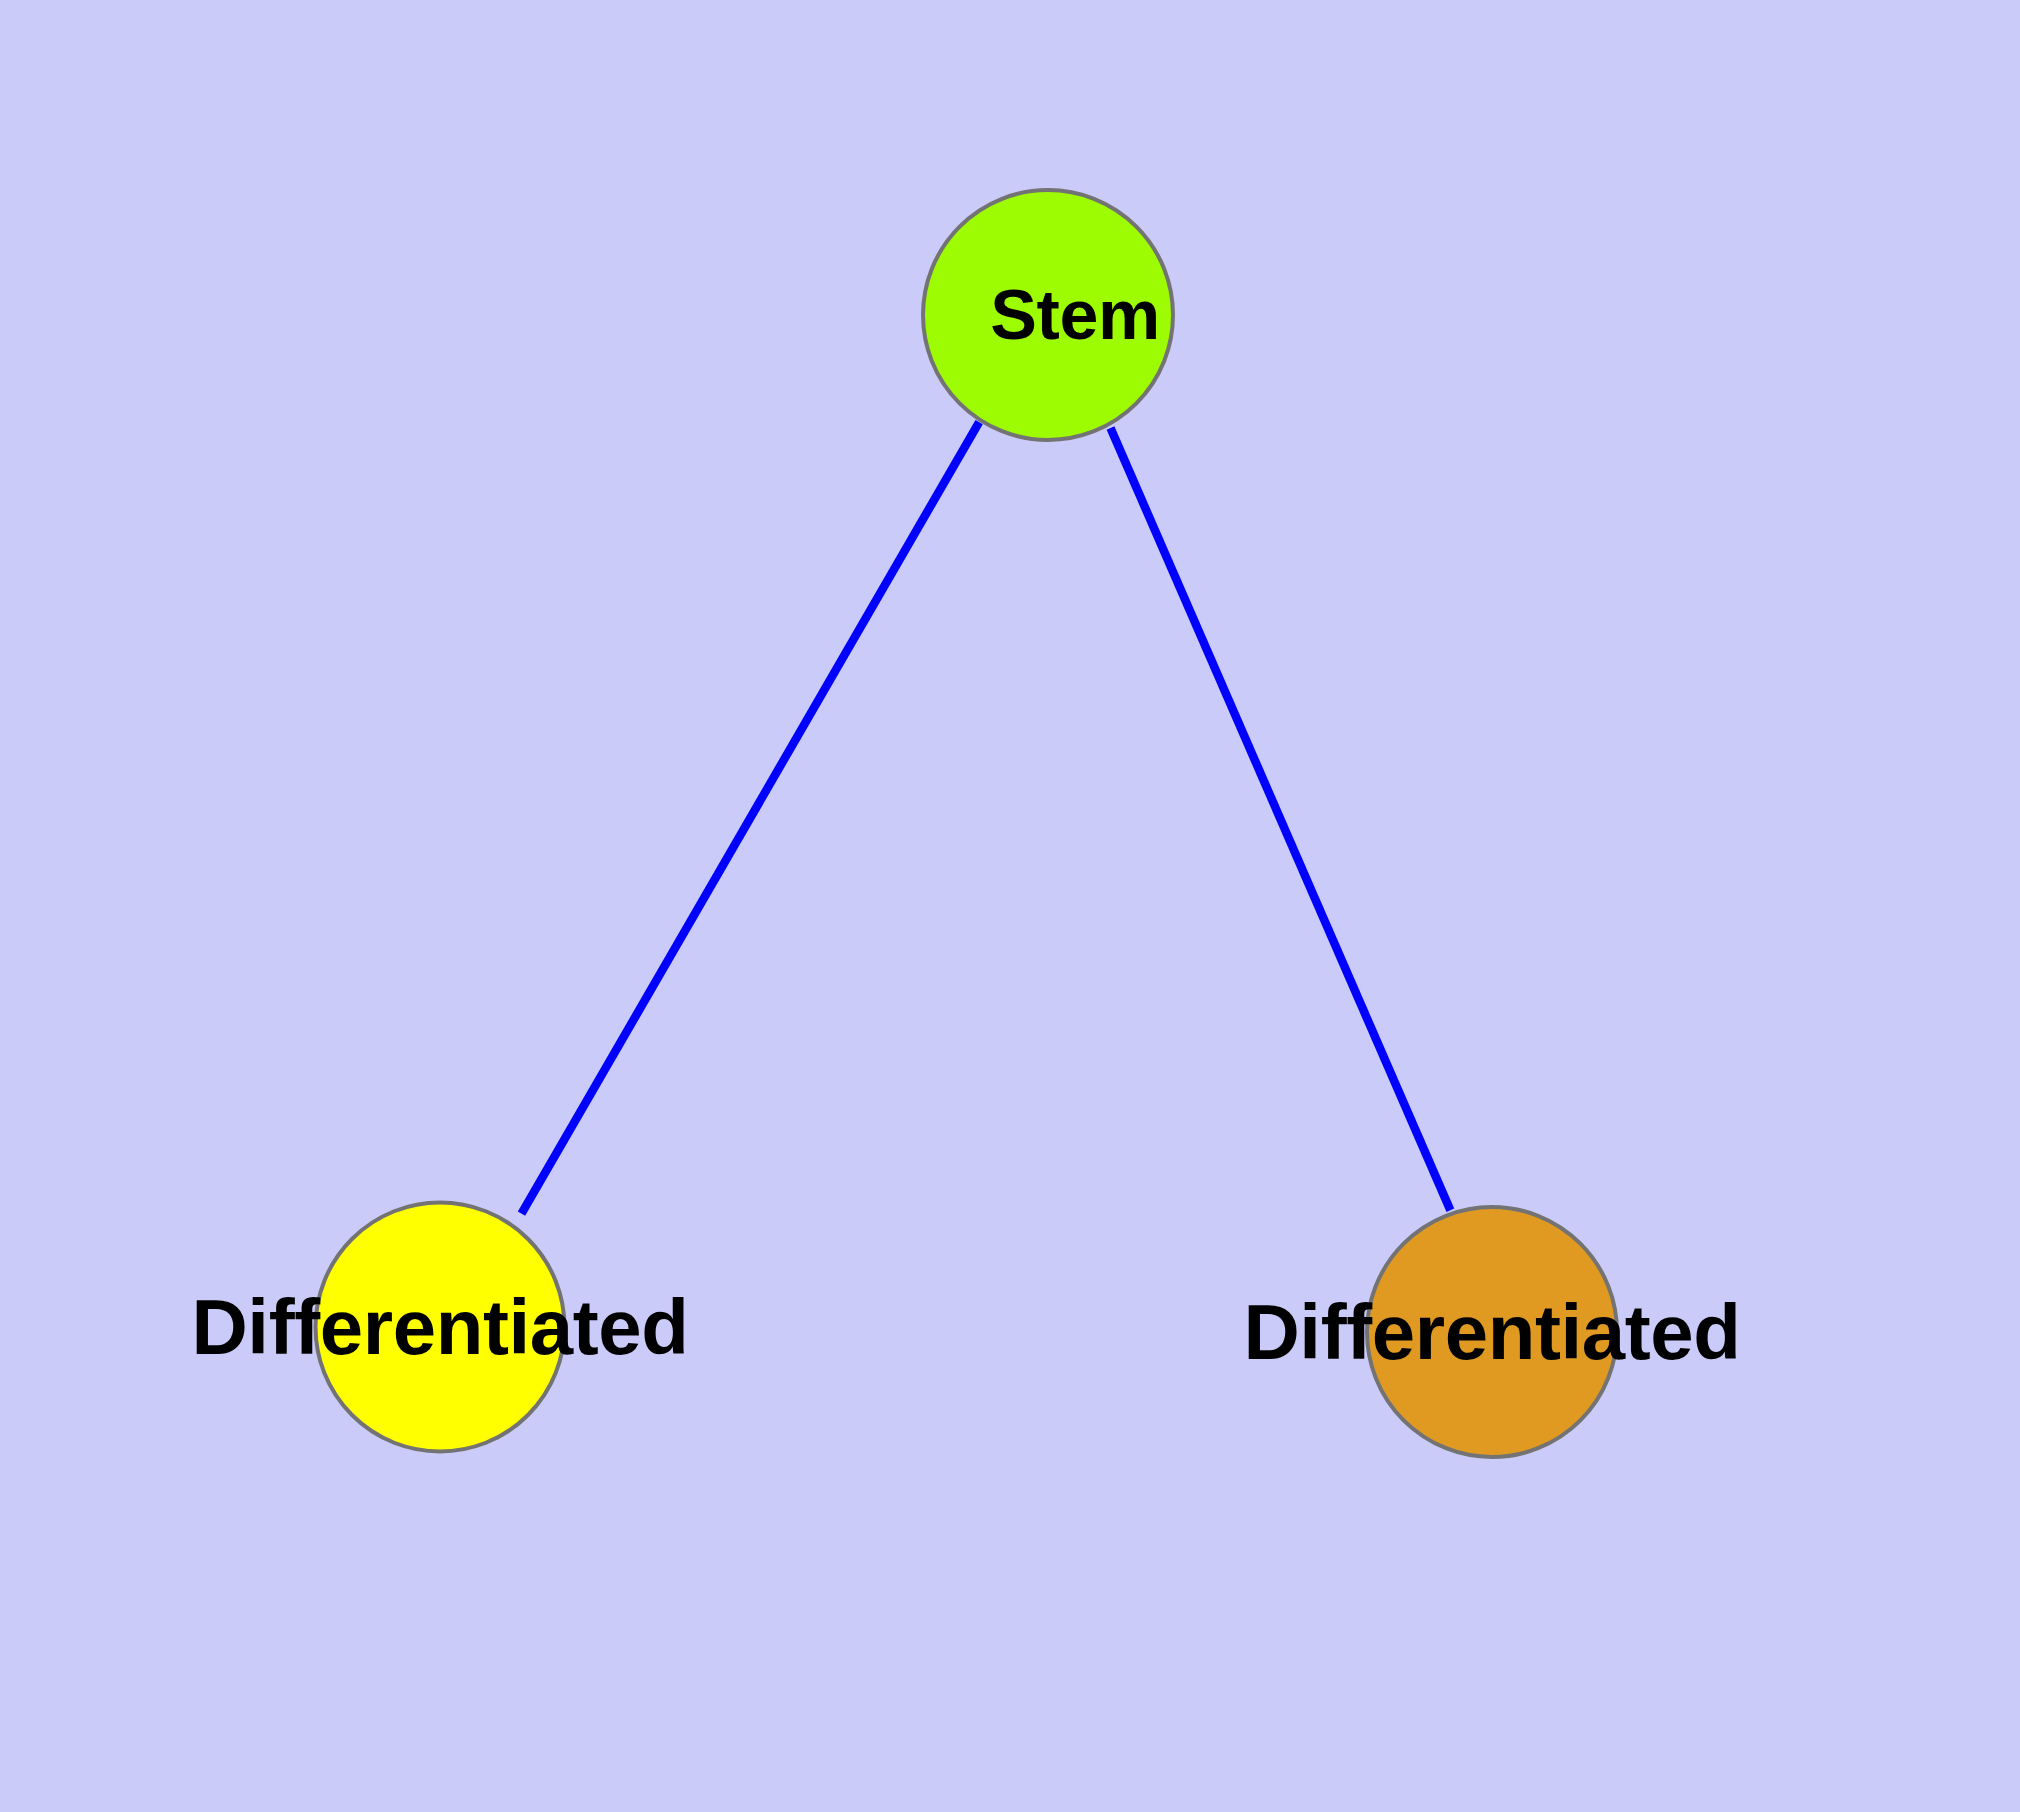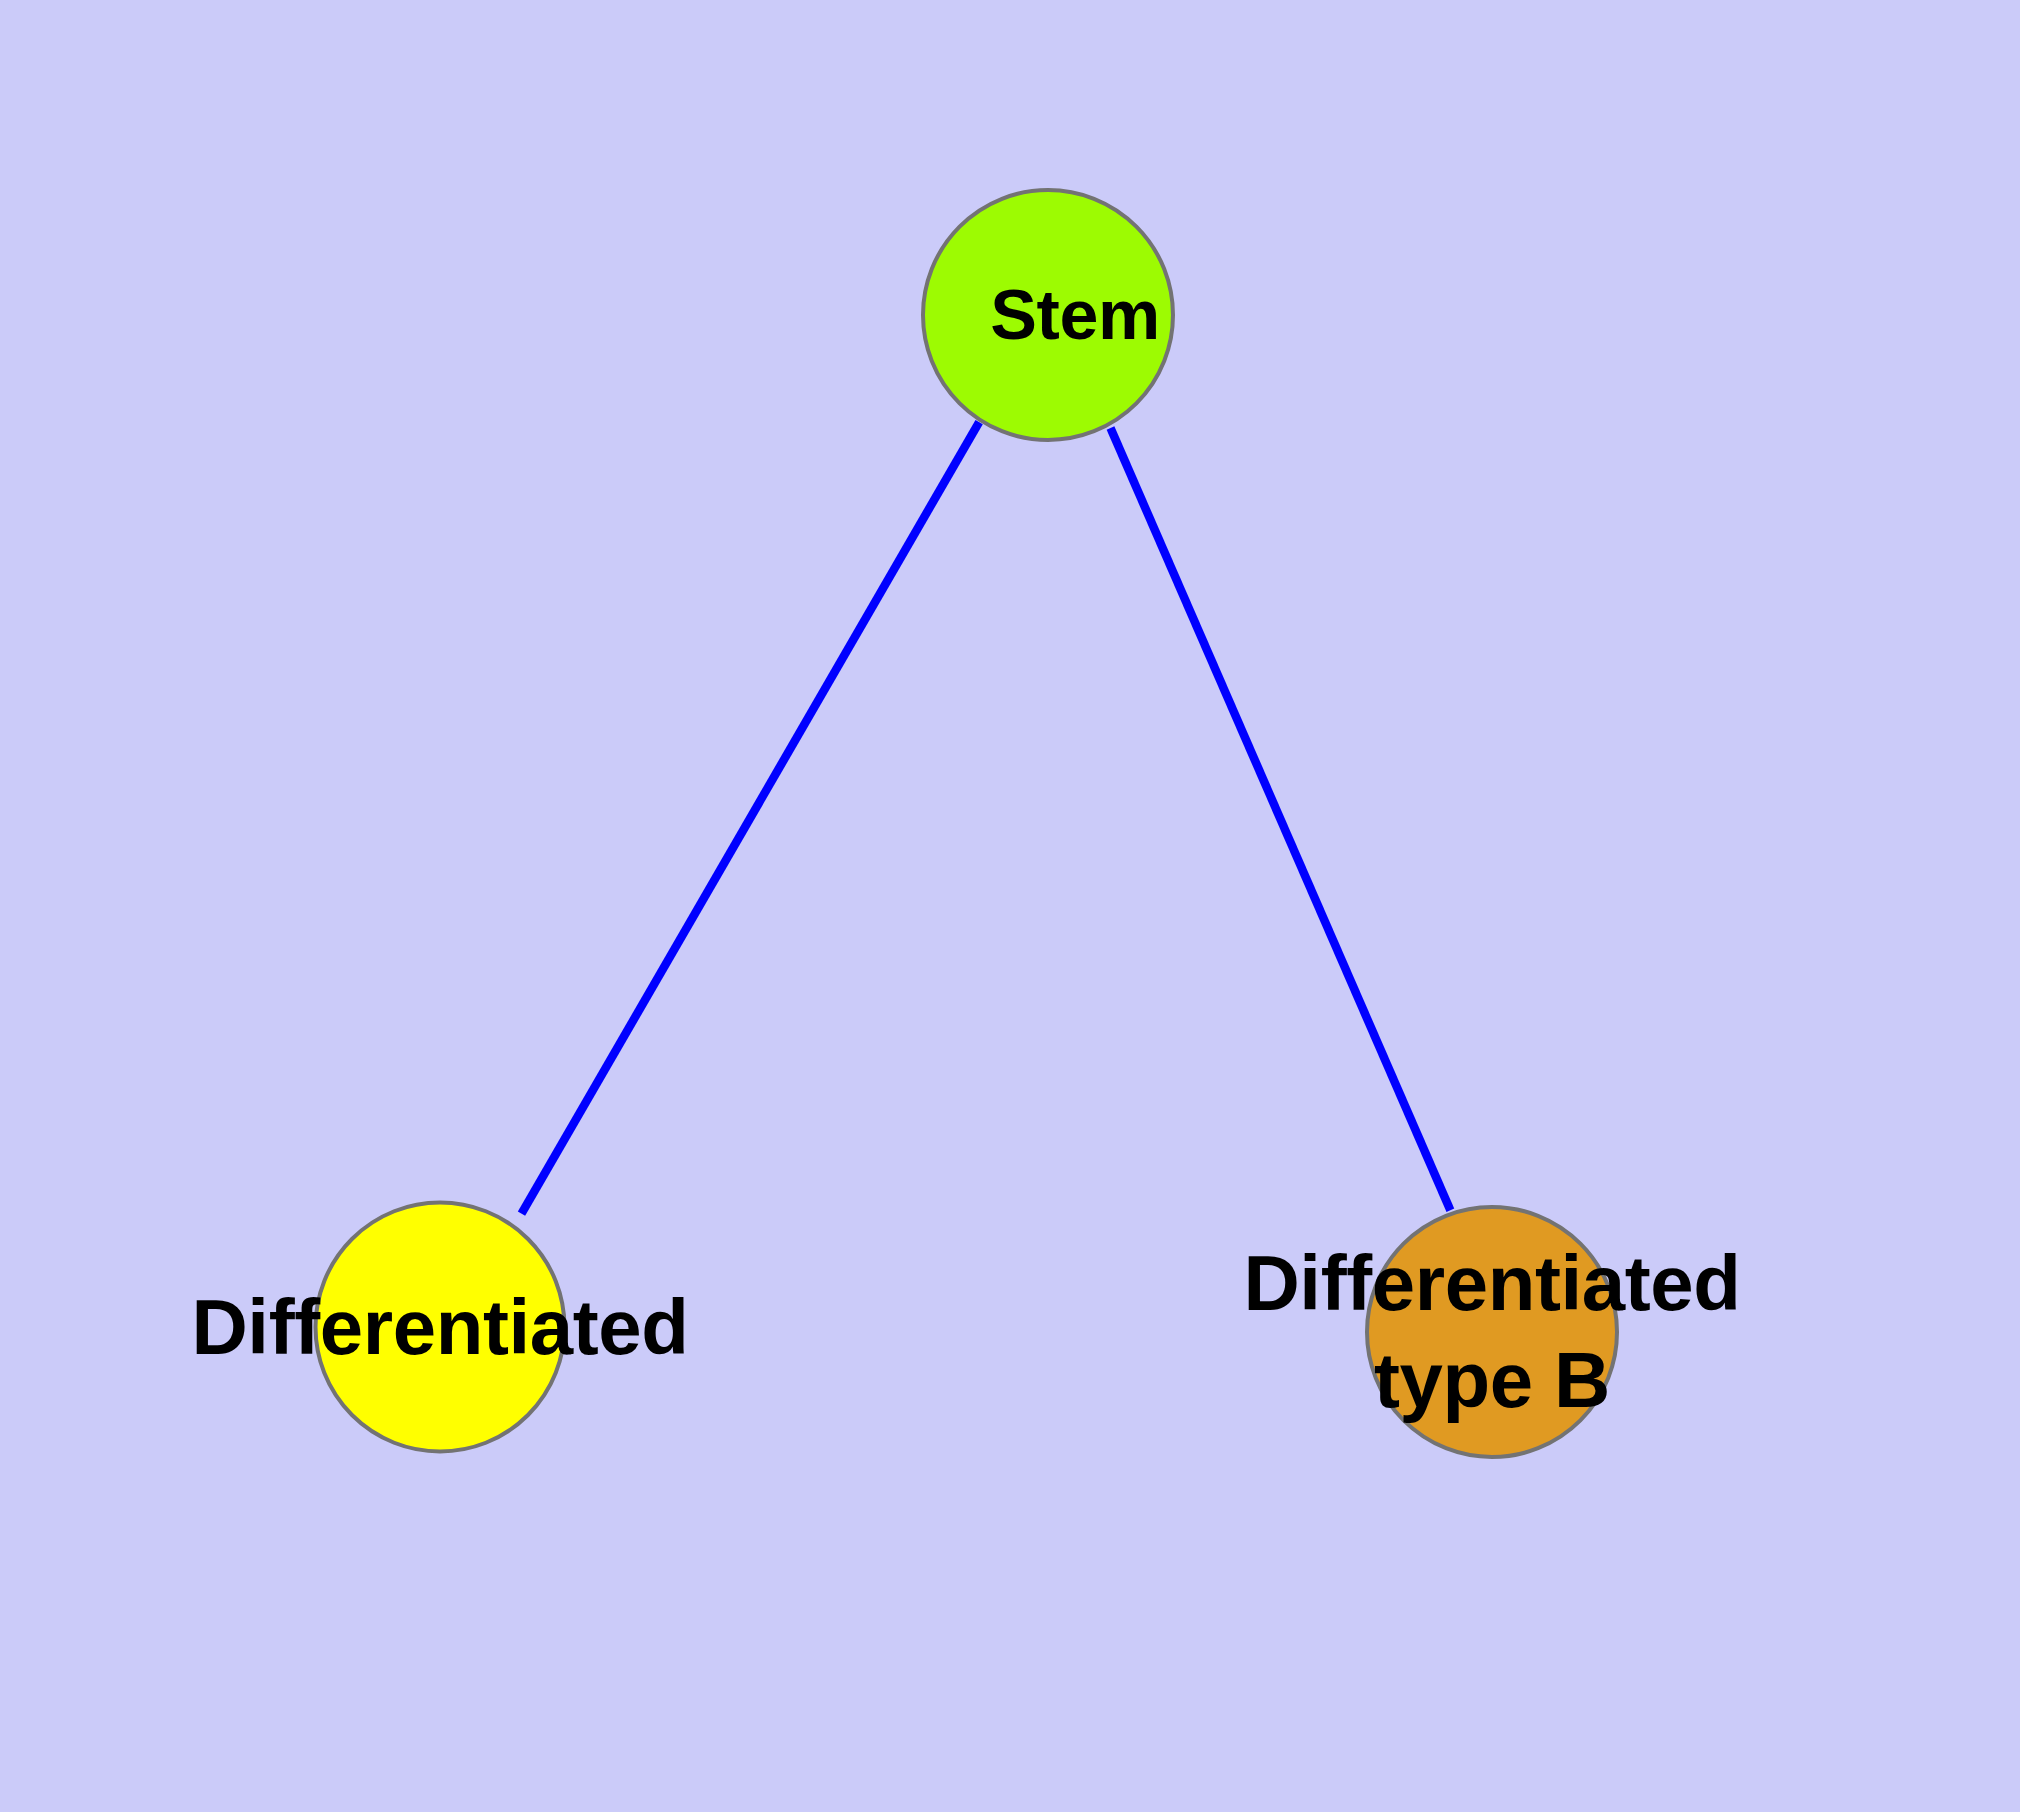--- a/index.html
+++ b/index.html
@@ -74,18 +74,17 @@
     <div class="node-label" id="label0" style="left: 1048px; top: 315px; font-size: 70px; color: rgb(0, 0, 0); margin-left: 27px;">
       <div>Stem</div>
     </div>
 
     <div class="node-label" id="label1" style="left: 440px; top: 1327px; font-size: 78px; color: rgb(0, 0, 0);">
       <div>Differentiated</div>
     </div>
 
     <div class="node-label" id="label2" style="left: 1492px; top: 1332px; font-size: 78px; color: rgb(0, 0, 0);">
       <div>Differentiated</div>
-      <div>type B</div>
     </div>
 
   </div>
 </div>
 
 
 </body></html>

